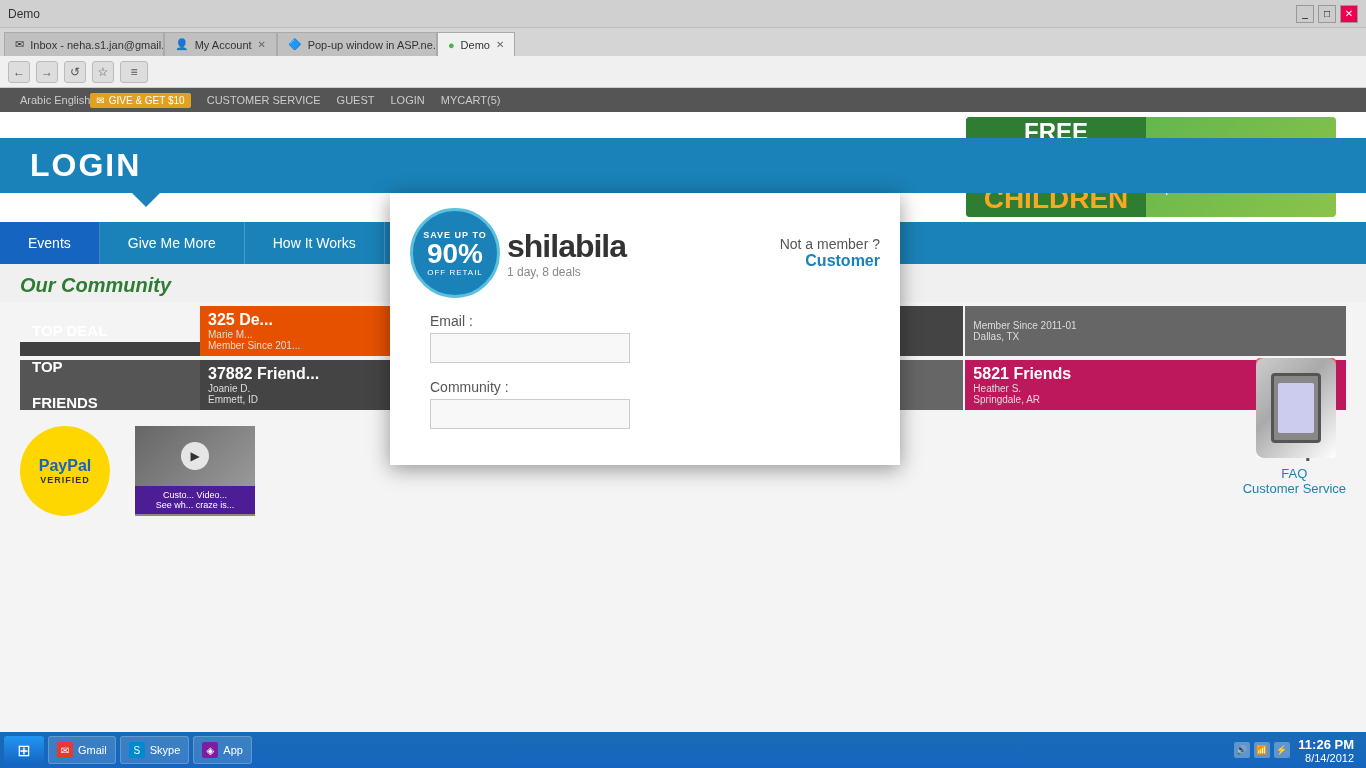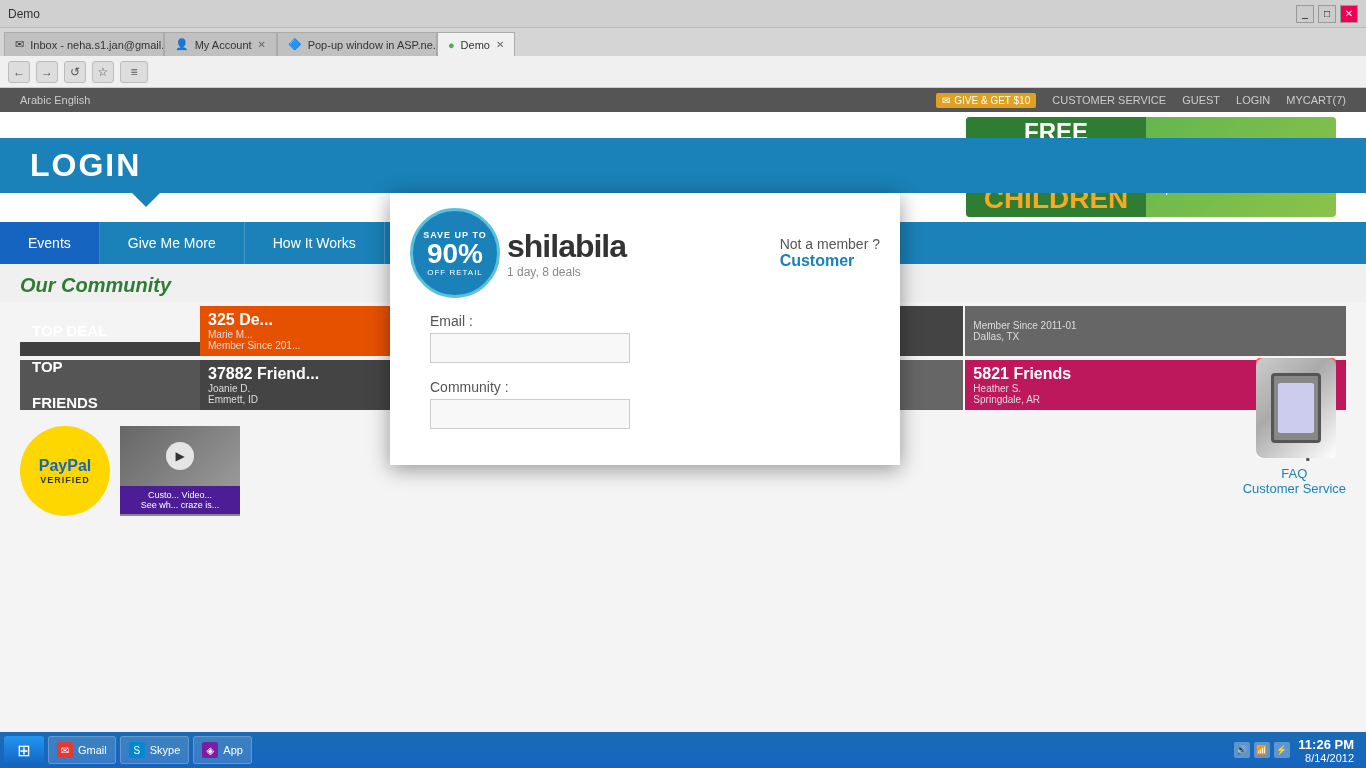--- a/index.html
+++ b/index.html
@@ -101,21 +101,20 @@
       overflow: hidden;
       position: relative;
     }
 
     
     .top-bar {
       background: #555;
       height: 24px;
       display: flex;
       align-items: center;
-      justify-content: space-between;
       padding: 0 20px;
     }
     .top-bar-left { color: #ccc; font-size: 11px; }
     .top-bar-right {
       display: flex;
       gap: 16px;
       align-items: center;
     }
     .top-bar-right a {
       color: #ccc;
@@ -256,21 +255,21 @@
     }
     .deal-item .count { font-size: 16px; font-weight: bold; }
     .deal-item .name { font-size: 10px; color: #ddd; }
     .deal-item .member { font-size: 10px; color: #ddd; }
     .deal-item.orange-bg { background: #e65100; }
     .deal-item.dark { background: #444; }
 
     
     .bottom-area {
       display: flex;
-      gap: 10px;
+      gap: 25px;
       padding: 8px 20px;
     }
     .paypal-badge {
       width: 90px; height: 90px;
       background: #ffd700;
       border-radius: 50%;
       display: flex;
       flex-direction: column;
       align-items: center;
       justify-content: center;
@@ -397,21 +396,21 @@
       font-size: 32px;
       font-weight: 300;
       color: #888;
       letter-spacing: -1px;
     }
     .brand-logo-text span { color: #333; font-weight: 700; }
     .brand-tagline { color: #888; font-size: 12px; }
 
     .member-section {
       margin-left: auto;
-      text-align: left;
+      text-align: right;
     }
     .not-member { color: #555; font-size: 14px; }
     .register-link { color: #1a82b8; font-size: 16px; font-weight: bold; cursor: pointer; }
 
     .popup-form {
       padding: 0 40px;
     }
     .form-group { margin-bottom: 16px; }
     .form-label { color: #555; font-size: 14px; margin-bottom: 4px; display: block; }
     .form-input {
@@ -542,21 +541,21 @@
       <span> </span>
       <span>English</span>
     </div>
     <div class="top-bar-right">
       <span class="email-icon">
         ✉ <span>GIVE &amp; GET $10</span>
       </span>
       <a>CUSTOMER SERVICE</a>
       <a>GUEST</a>
       <a>LOGIN</a>
-      <a>MYCART(7)</a>
+      <a>MYCART(5)</a>
     </div>
   </div>
 
   <div class="site-header">
     <div class="logo">
       <span>shila</span><span style="color:#333;font-weight:700;">bila</span>
     </div>
 
     <div class="header-banner">
       <div class="banner-left">

